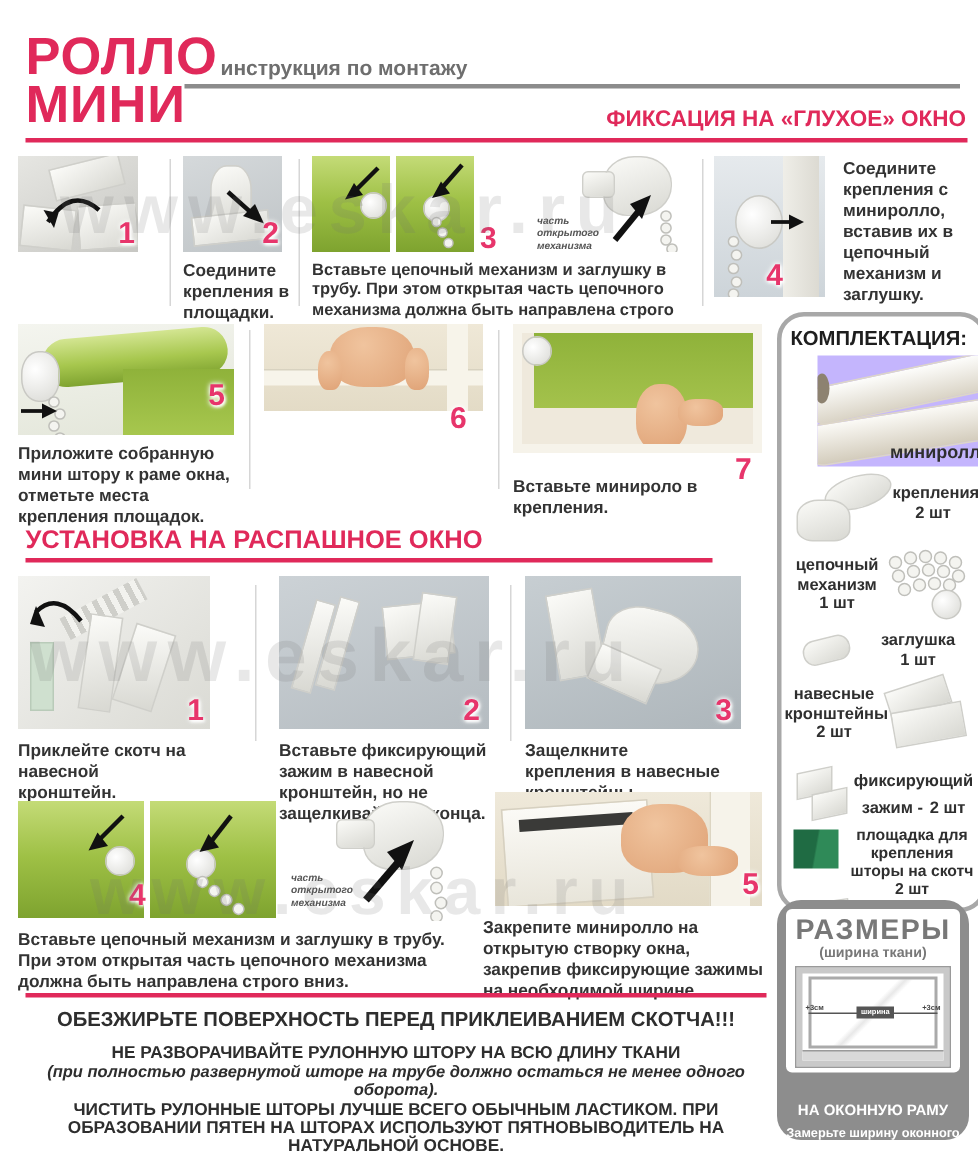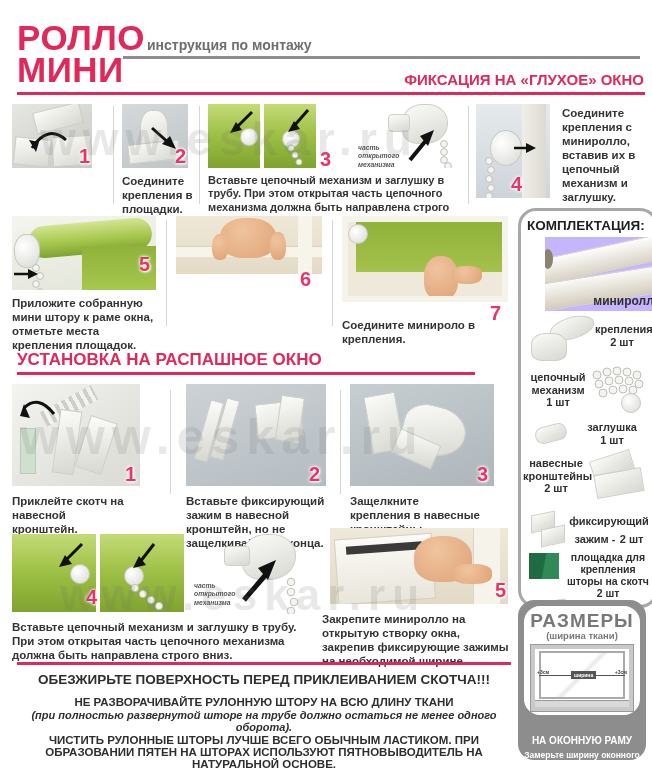--- a/index.html
+++ b/index.html
@@ -168,21 +168,21 @@
   <div class="vdiv" style="left:332px;top:220px;height:106px;"></div>
 
   <div class="abs" style="left:342px;top:216px;width:170px;">
     <div class="ph" style="left:0;top:0;width:166px;height:86px;background:#efe9dc;border:6px solid #f6f3ea;box-sizing:border-box;">
       <div class="abs" style="left:8px;top:0;width:146px;height:50px;background:linear-gradient(180deg,#8fb23a,#a4c24c);"></div>
       <div class="abs capw" style="left:0px;top:2px;width:18px;height:18px;"></div>
       <div class="abs skin" style="left:76px;top:34px;width:34px;height:44px;"></div>
       <div class="abs skin" style="left:104px;top:44px;width:30px;height:18px;border-radius:40%;"></div>
     </div>
     <div class="num" style="left:148px;top:86px;">7</div>
-    <div class="cap" style="margin-top:102px;">Соедините минироло в крепления.</div>
+    <div class="cap" style="margin-top:102px;">Вставьте минироло в крепления.</div>
   </div>
 
   <div class="abs sec-title" style="left:17px;top:350px;font-size:17px;">УСТАНОВКА НА РАСПАШНОЕ ОКНО</div>
   <div class="redline" style="left:17px;top:372px;width:458px;"></div>
 
   <div class="abs" style="left:12px;top:384px;width:152px;">
     <div class="ph" style="left:0;top:0;width:128px;height:102px;background:linear-gradient(140deg,#f3f3f0,#dadad4);">
       <div class="abs" style="left:28px;top:14px;width:58px;height:16px;background:repeating-linear-gradient(90deg,#cfcfca 0 4px,#f2f2ee 4px 8px);transform:rotate(-28deg);"></div>
       <div class="abs whitepart" style="left:44px;top:26px;width:20px;height:62px;transform:rotate(8deg);"></div>
       <div class="abs whitepart" style="left:70px;top:34px;width:26px;height:52px;transform:rotate(18deg);"></div>
@@ -358,21 +358,21 @@
         <div class="kit-label" style="font-size:10.5px;">2 шт</div>
       </div>
     </div>
     <div class="abs" style="left:8px;top:388px;width:120px;height:26px;">
       <div class="abs whitepart" style="left:2px;top:2px;width:34px;height:18px;transform:rotate(-8deg);"></div>
       <div class="abs whitepart" style="left:44px;top:4px;width:34px;height:18px;transform:rotate(-6deg);"></div>
     </div>
   </div>
 
   <div class="size-box">
-    <div style="background:#fff;border-radius:16px;padding:4px 2px 2px;">
+    <div style="background:#fff;border-radius:4px;padding:4px 2px 2px;">
       <div style="font-weight:900;font-size:19px;color:#787878;text-align:center;letter-spacing:1px;">РАЗМЕРЫ</div>
       <div style="font-weight:700;font-size:9.5px;color:#787878;text-align:center;margin-top:-2px;">(ширина ткани)</div>
 
       <div style="position:relative;margin:4px auto 2px;width:94px;height:58px;background:#fff;border:4px solid #c9c9c9;outline:1px solid #9a9a9a;">
         <div class="abs" style="left:4px;top:2px;right:4px;bottom:8px;border:2px solid #aaa;background:linear-gradient(135deg,#fff 46%,#e8e8e8 50%,#fff 54%);"></div>
         <div class="abs" style="left:0;bottom:0;width:100%;height:6px;background:#d9d9d9;border-top:1px solid #9a9a9a;"></div>
         <div class="abs" style="left:4px;top:26px;right:4px;height:0;border-top:1.5px solid #555;"></div>
         <div class="abs" style="left:2px;top:20px;font-size:5px;font-weight:700;color:#444;">+3см</div>
         <div class="abs" style="left:36px;top:22px;background:#555;color:#fff;font-size:5px;font-weight:700;padding:1px 3px;">ширина</div>
         <div class="abs" style="right:2px;top:20px;font-size:5px;font-weight:700;color:#444;">+3см</div>

